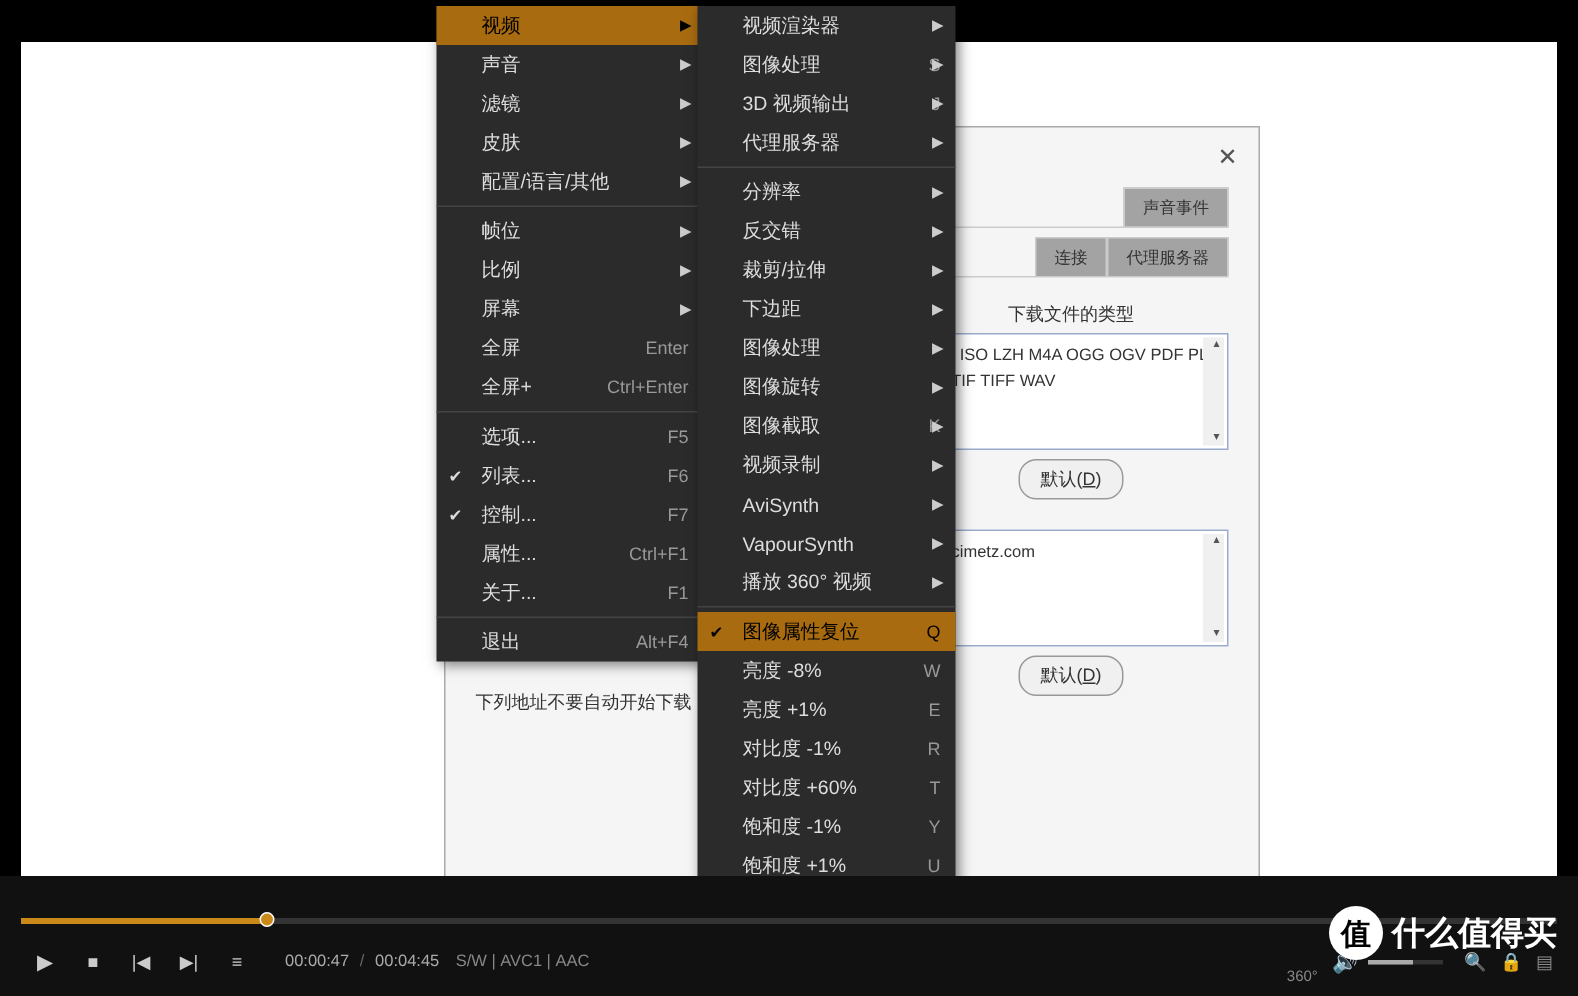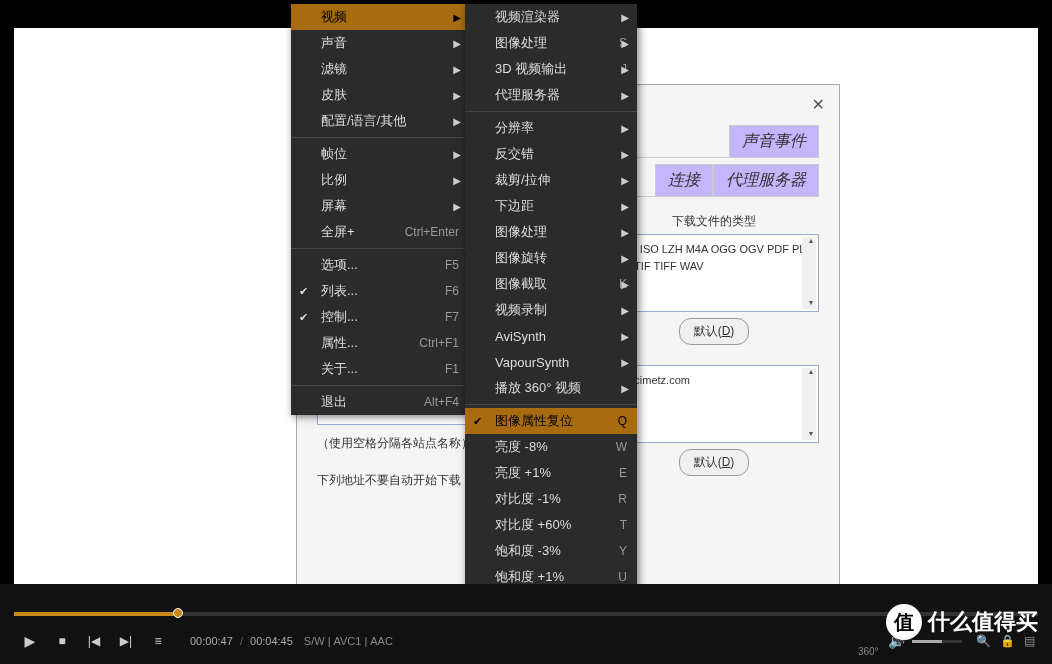--- a/index.html
+++ b/index.html
@@ -6,21 +6,21 @@
 body { background: #000; width: 1052px; height: 664px; overflow: hidden; position: relative; }
 
 
 .video-area { position: absolute; top: 28px; left: 14px; right: 14px; bottom: 80px; background: #fff; }
 
 
 .dialog { position: absolute; top: 56px; left: 282px; width: 544px; height: 540px; background: #f5f5f5; border: 1px solid #aaa; }
 .dialog-close { position: absolute; top: 10px; right: 14px; font-size: 16px; color: #555; cursor: pointer; }
 .dialog-body { padding: 40px 20px 10px 20px; font-size: 12px; color: #333; }
 .tab-row { display: flex; flex-wrap: wrap; border-bottom: 1px solid #ccc; margin-bottom: 6px; }
-.tab { padding: 5px 12px; background: #c4b5fd; border: 1px solid #ccc; border-bottom: none; font-size: 16px; font-style: italic; }
+.tab { padding: 5px 12px; background: #a3a3a3; border: 1px solid #ccc; border-bottom: none; font-size: 11px; }
 .small-label { font-size: 12px; margin: 10px 0 4px 0; }
 .text-box { border: 1px solid #9ac; padding: 6px; background: #fff; font-size: 11px; min-height: 60px; color: #333; line-height: 1.5; position: relative; }
 .text-box .scroll-track { position:absolute; right:2px; top:2px; bottom:2px; width:14px; background:#f0f0f0; }
 .text-box .scroll-up, .text-box .scroll-down { position:absolute; width:14px; height:14px; font-size:8px; text-align:center; color:#555; }
 .text-box .scroll-up{top:0;right:0;} .text-box .scroll-down{bottom:0;right:0;}
 .default-btn { display: inline-block; padding: 4px 14px; border: 1px solid #999; background: #f0f0f0; font-size: 12px; border-radius: 12px; margin-top: 6px; }
 .default-btn u { text-decoration: underline; }
 
 
 .menu { position: absolute; background: #2b2b2b; color: #ddd; font-size: 13px; box-shadow: 2px 2px 8px rgba(0,0,0,0.5); }
@@ -156,20 +156,24 @@
     </div>
     <div class="menu-item">
       <span class="label">比例</span>
       <span class="arrow">▶</span>
     </div>
     <div class="menu-item">
       <span class="label">屏幕</span>
       <span class="arrow">▶</span>
     </div>
     <div class="menu-item">
+      <span class="label">全屏</span>
+      <span class="shortcut">Enter</span>
+    </div>
+    <div class="menu-item">
       <span class="label">全屏+</span>
       <span class="shortcut">Ctrl+Enter</span>
     </div>
     <div class="menu-sep"></div>
     <div class="menu-item">
       <span class="label">选项...</span>
       <span class="shortcut">F5</span>
     </div>
     <div class="menu-item">
       <span class="check">✔</span>
@@ -277,21 +281,21 @@
     </div>
     <div class="menu-item">
       <span class="label">对比度 -1%</span>
       <span class="shortcut">R</span>
     </div>
     <div class="menu-item">
       <span class="label">对比度 +60%</span>
       <span class="shortcut">T</span>
     </div>
     <div class="menu-item">
-      <span class="label">饱和度 -3%</span>
+      <span class="label">饱和度 -1%</span>
       <span class="shortcut">Y</span>
     </div>
     <div class="menu-item">
       <span class="label">饱和度 +1%</span>
       <span class="shortcut">U</span>
     </div>
     <div class="menu-item">
       <span class="label">色彩度 -1%</span>
       <span class="shortcut">I</span>
     </div>

